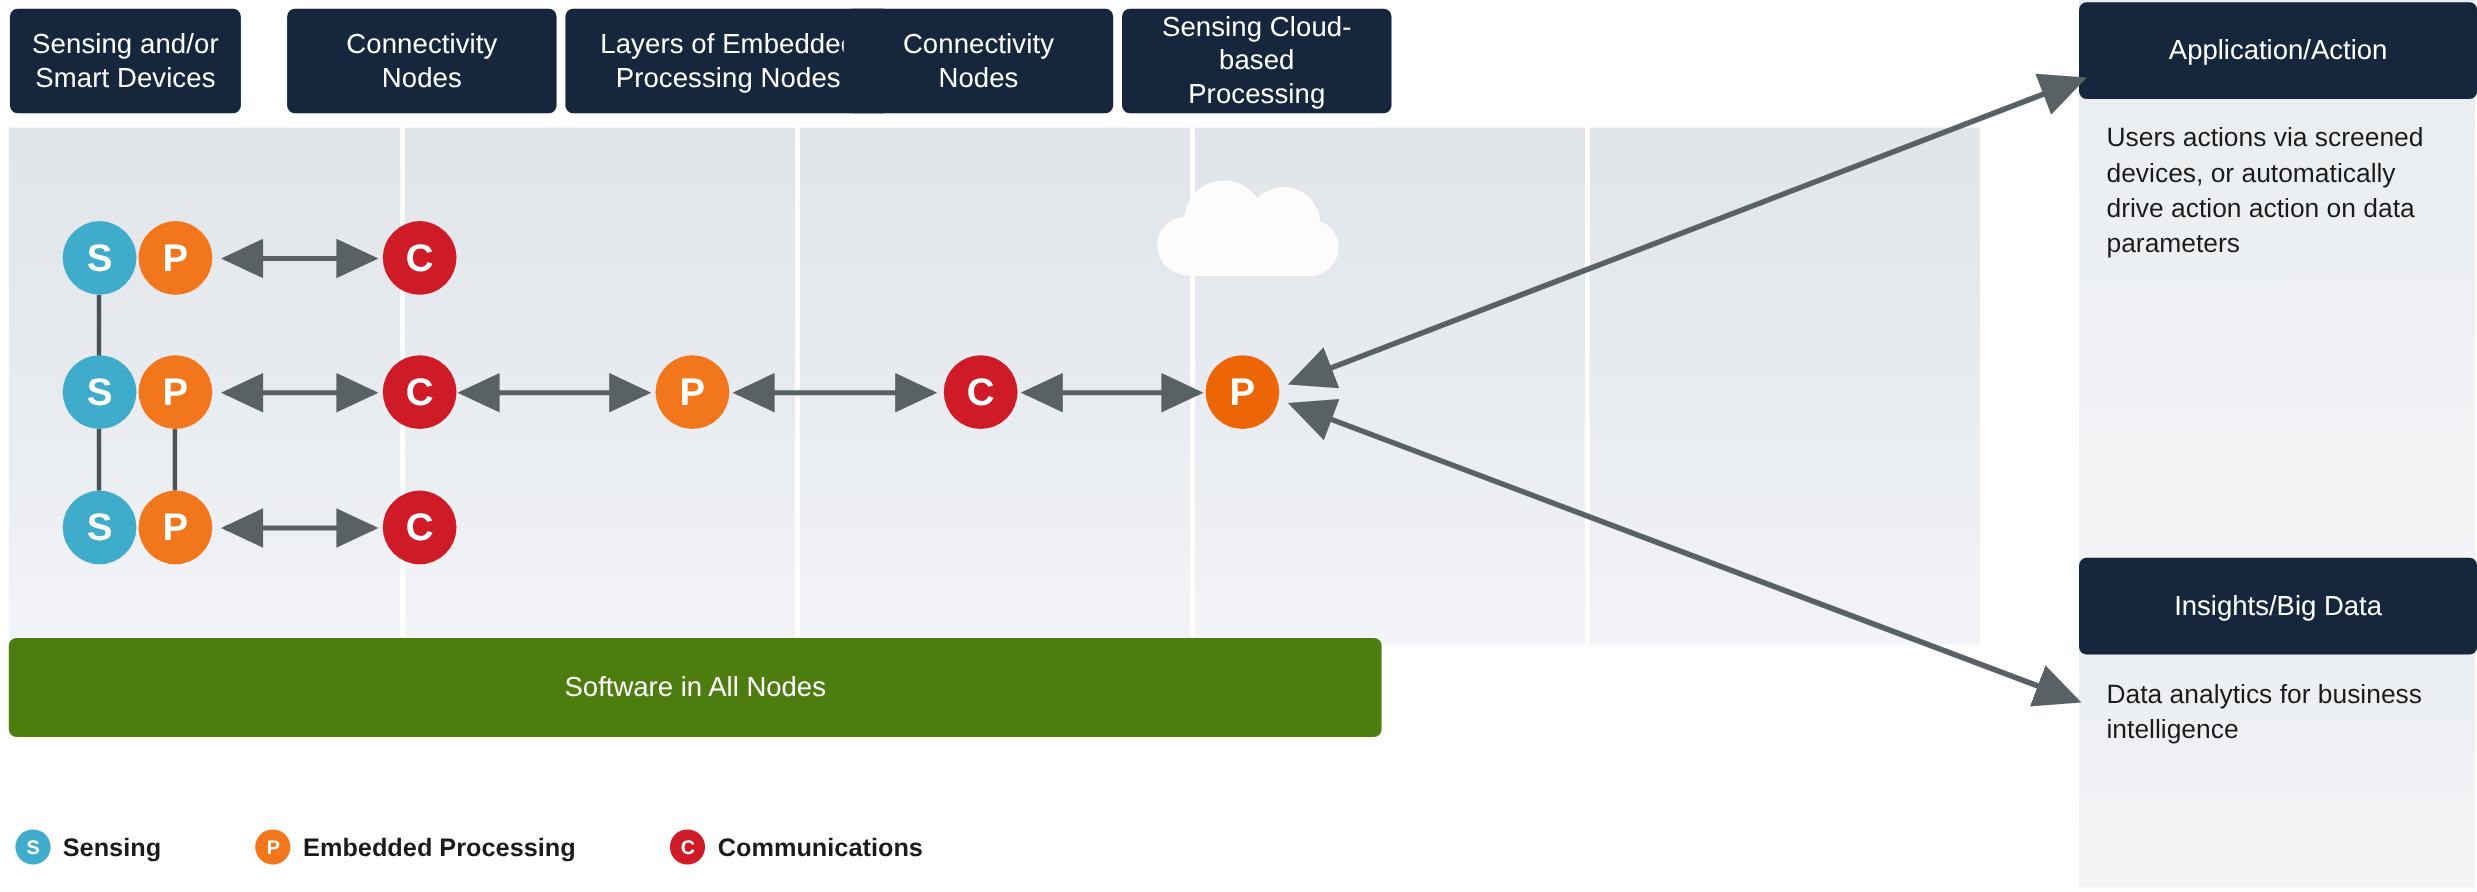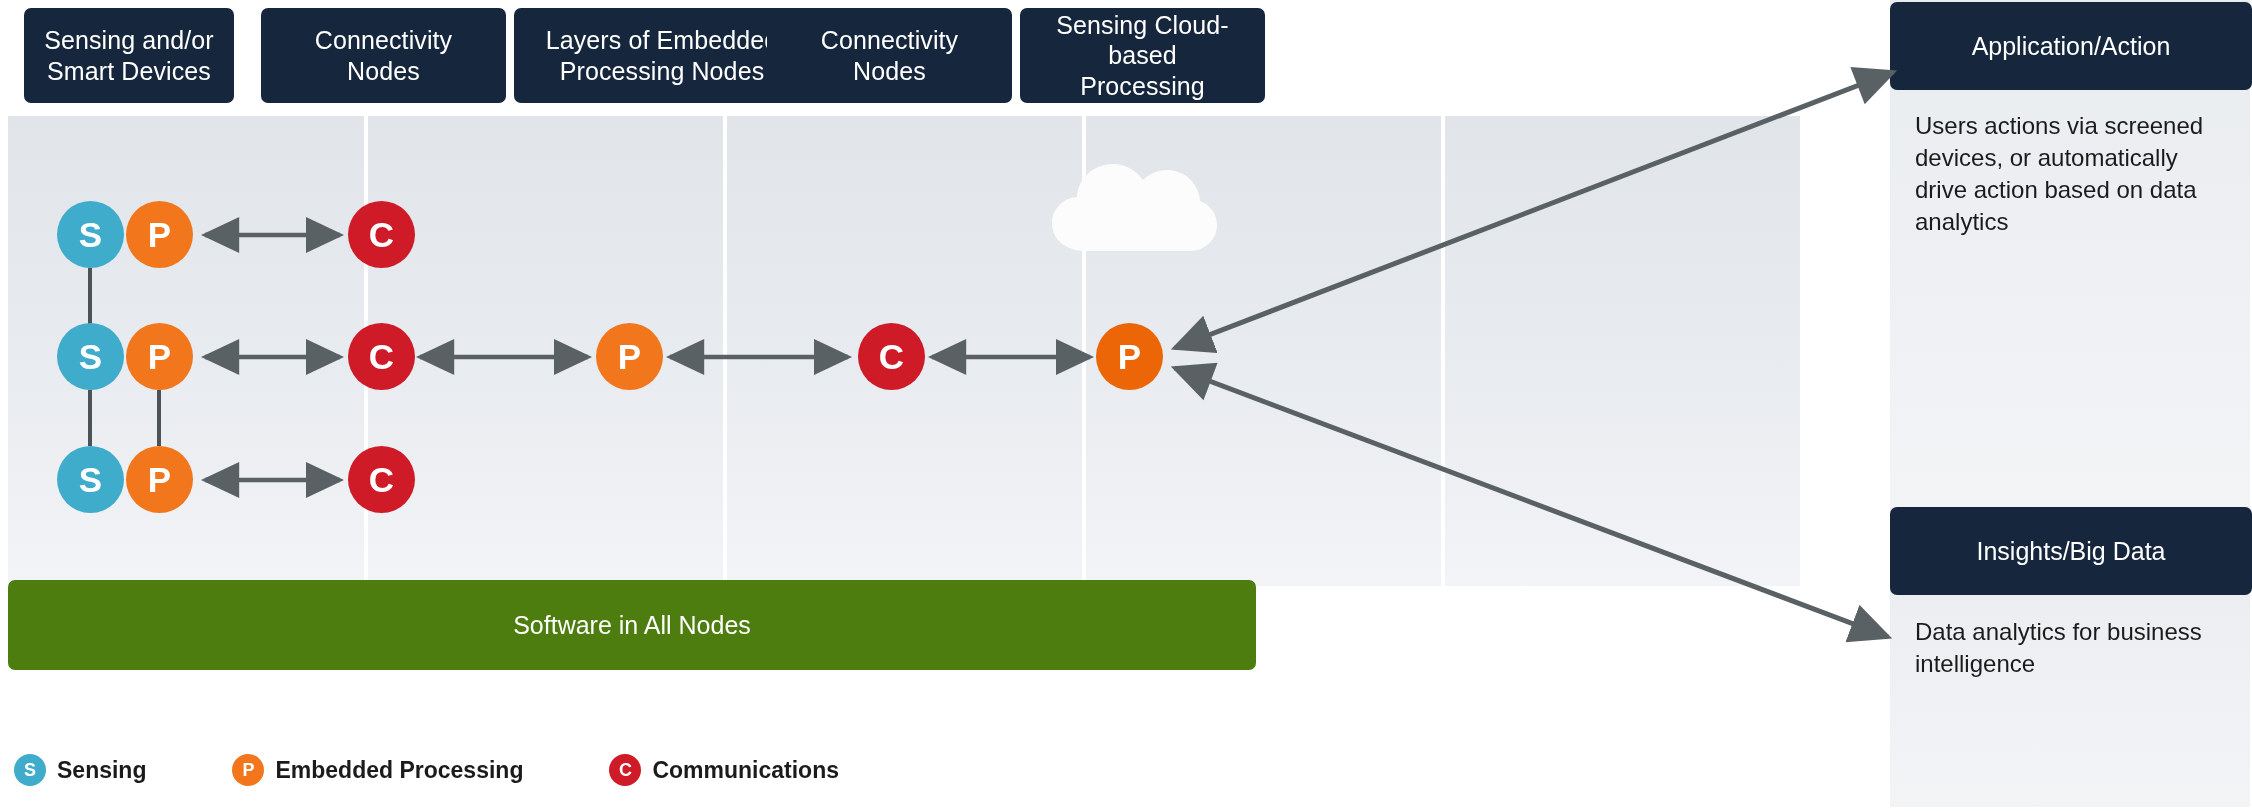--- a/index.html
+++ b/index.html
@@ -75,21 +75,21 @@
     <div class="col-bg" style="left:360px;width:355px;"></div>
     <div class="col-bg" style="left:719px;width:355px;"></div>
     <div class="col-bg" style="left:1078px;width:355px;"></div>
     <div class="col-bg" style="left:1437px;width:355px;"></div>
 
     <div class="col-div" style="left:356px;"></div>
     <div class="col-div" style="left:715px;"></div>
     <div class="col-div" style="left:1074px;"></div>
     <div class="col-div" style="left:1433px;"></div>
 
-    <div class="hdr" style="left: 16px; width: 210px; white-space: pre-line;">Sensing and/or
+    <div class="hdr" style="left: 1px; width: 210px; white-space: pre-line;">Sensing and/or
 Smart Devices</div>
     <div class="hdr" style="left: 253px; width: 245px; white-space: pre-line;">Connectivity
 Nodes</div>
     <div class="hdr" style="left: 506px; width: 296px; white-space: pre-line;">Layers of Embedded
 Processing Nodes</div>
     <div class="hdr" style="left: 759px; width: 245px; white-space: pre-line;">Connectivity
 Nodes</div>
     <div class="hdr" style="left: 1012px; width: 245px; white-space: pre-line;">Sensing Cloud-based
 Processing</div>
 
@@ -159,21 +159,21 @@
       <div class="legend-label">Embedded Processing</div>
     </div>
     <div class="legend-item">
       <div class="legend-dot c">C</div>
       <div class="legend-label">Communications</div>
     </div>
   </div>
 
   <div class="side" style="left:1890px;top:0px;height:512px;">
     <div class="side-hdr" style="top:2px;">Application/Action</div>
-    <div class="side-body" style="top:110px;">Users actions via screened devices, or automatically drive action based on data analytics</div>
+    <div class="side-body" style="top:110px;">Users actions via screened devices, or automatically drive action action on data parameters</div>
   </div>
 
   <div class="side" style="left:1890px;top:508px;height:299px;">
     <div class="side-hdr" style="top:-1px;">Insights/Big Data</div>
     <div class="side-body" style="top:108px;">Data analytics for business intelligence</div>
   </div>
 
 </div>
 
 </body></html>

